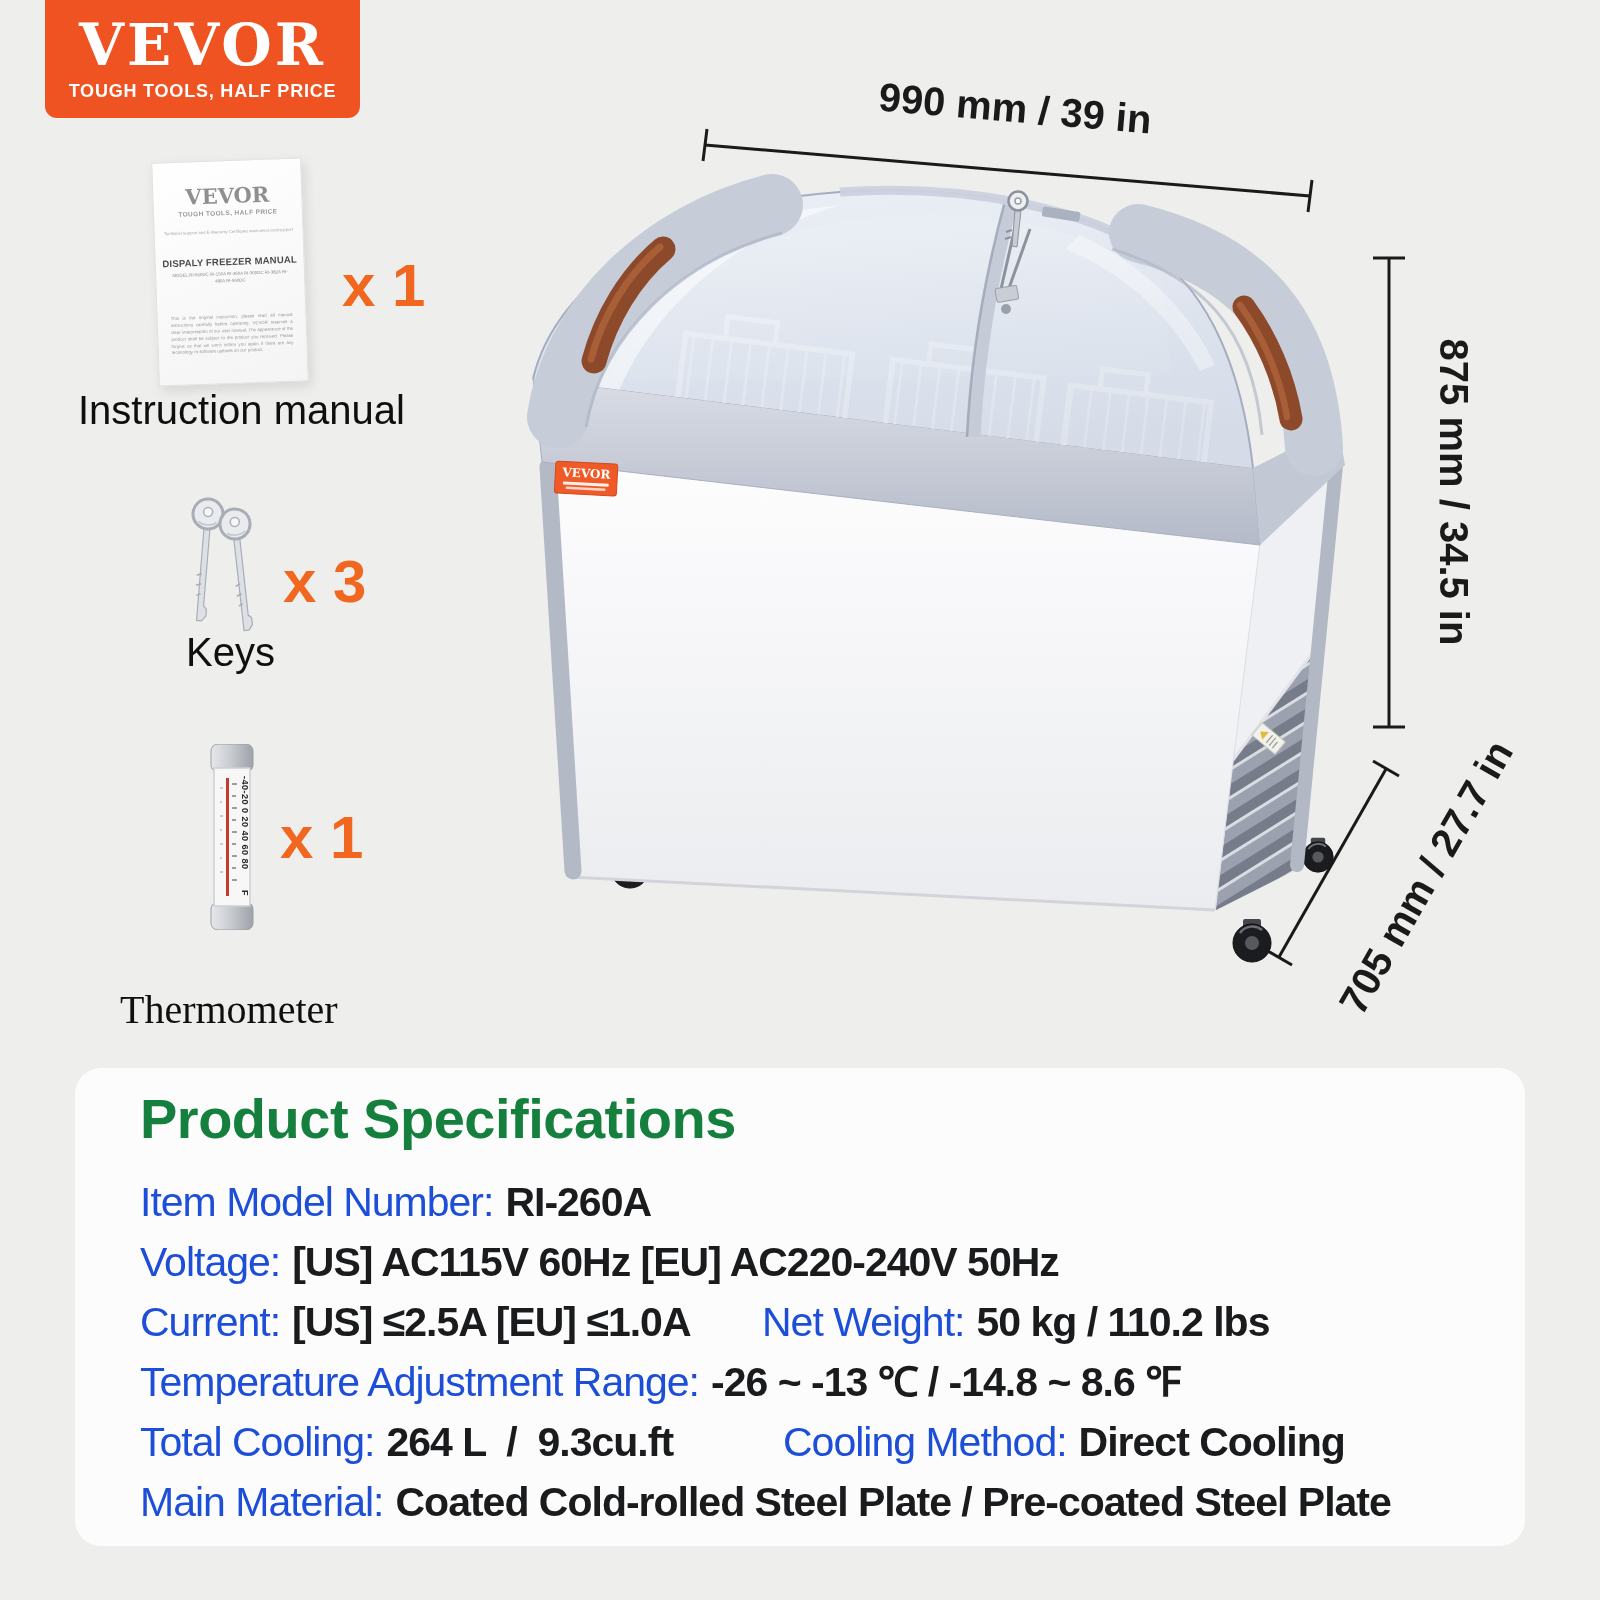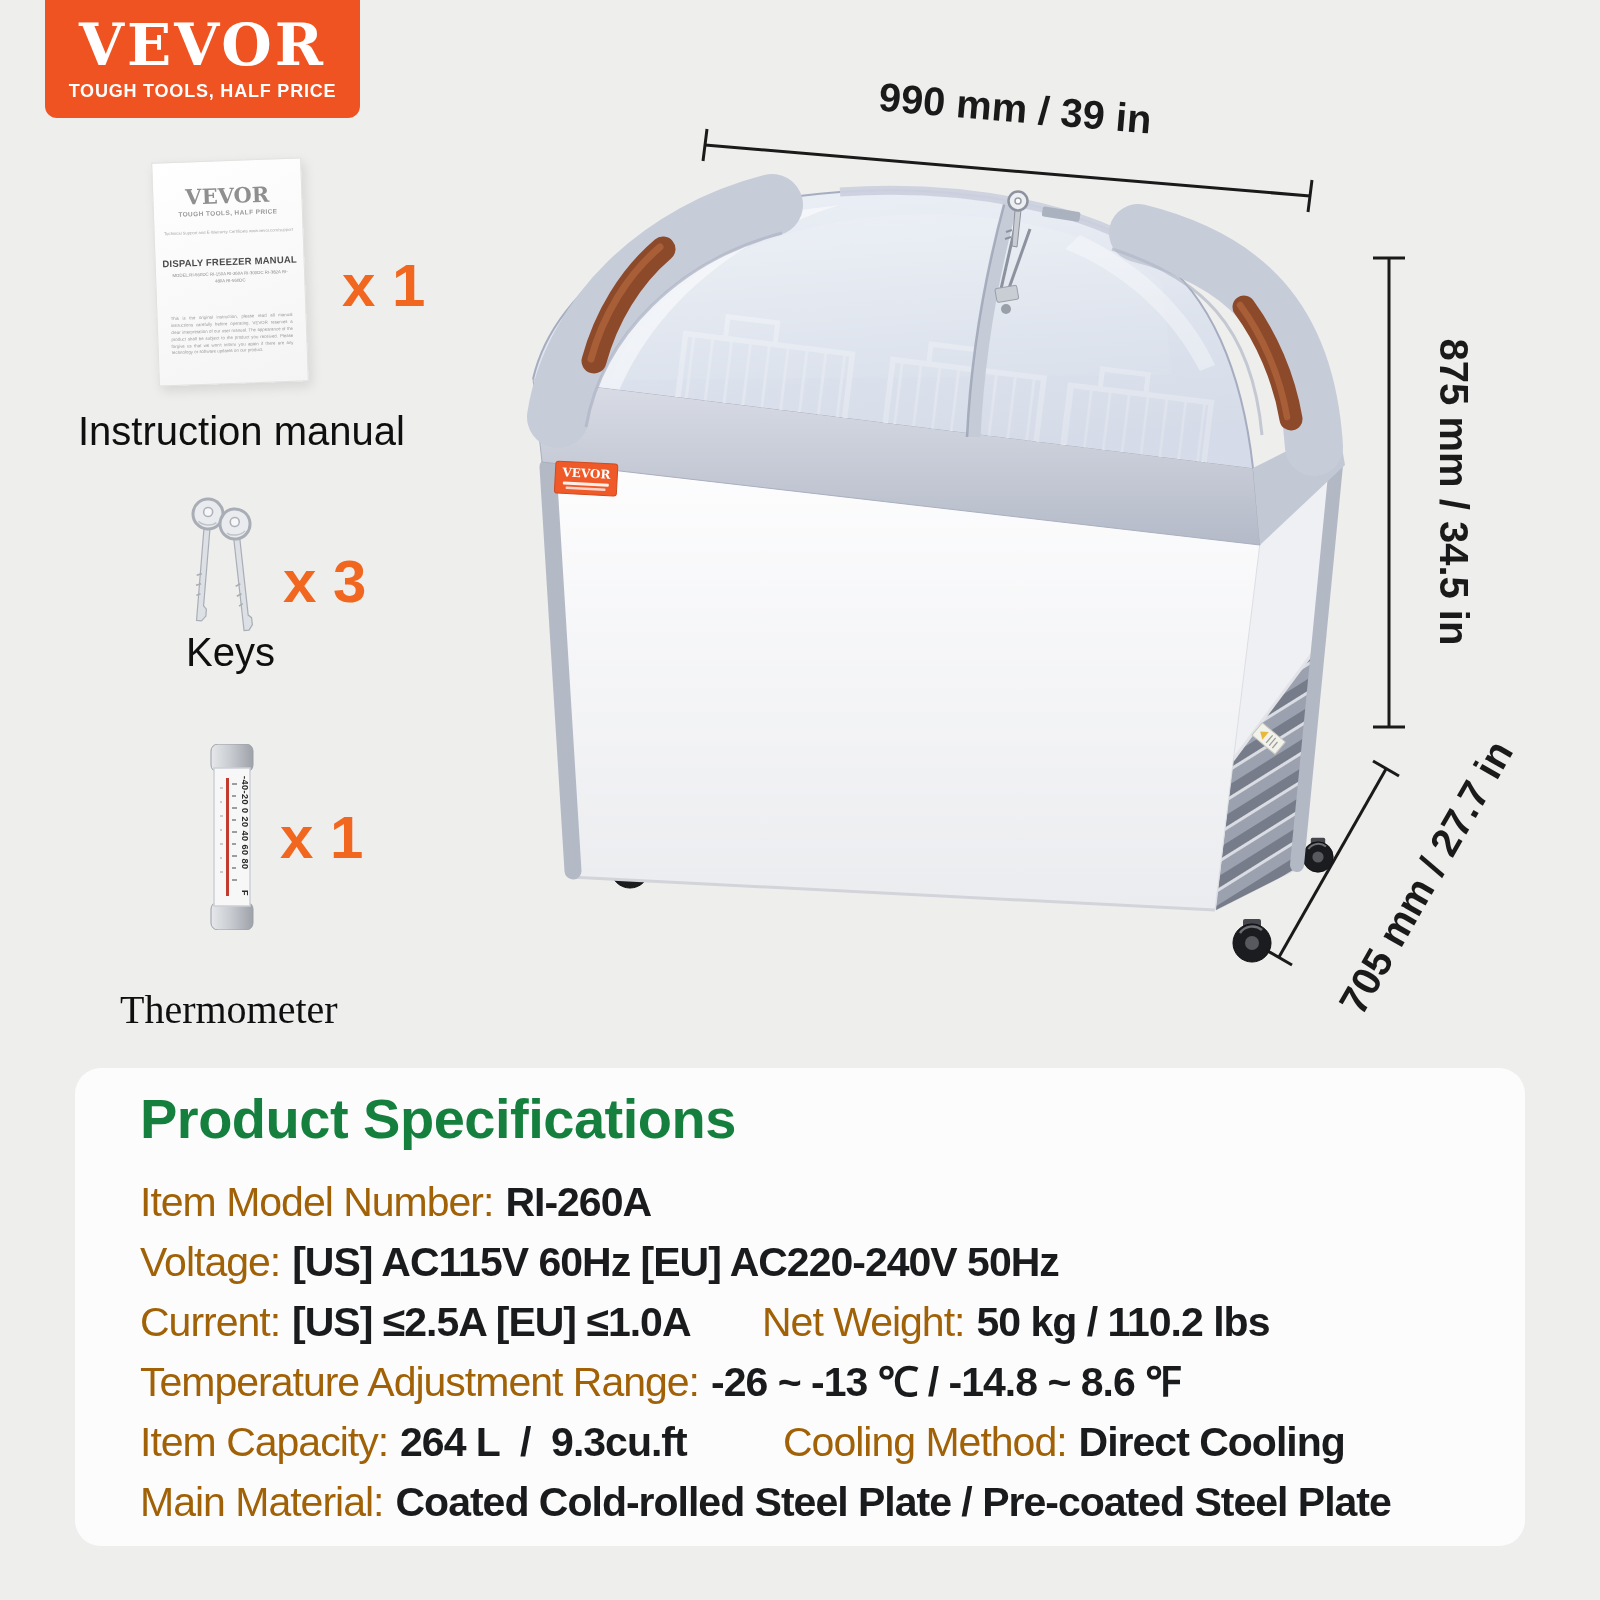--- a/index.html
+++ b/index.html
@@ -24,21 +24,21 @@
   .mp-body{font-size:4.4px;color:#9c9c9c;margin-top:30px;padding:0 13px;text-align:justify;line-height:1.55;}
 
   .qty{font-size:60px;font-weight:bold;color:#F2671F;line-height:1;}
   .item-label{font-size:40px;color:#0f0f10;line-height:1.1;white-space:nowrap;}
 
   
   .specs-panel{left:75px;top:1068px;width:1450px;height:478px;background:#fcfcfd;border-radius:26px;}
   .specs-heading{left:140px;top:1086px;font-size:56px;font-weight:bold;color:#15803d;letter-spacing:-.5px;}
   .spec-rows{left:140px;top:1172px;width:1370px;}
   .spec-row{position:relative;height:60px;line-height:60px;font-size:41px;letter-spacing:-1px;white-space:nowrap;}
-  .spec-label{color:#a16207;margin-top:48px;}
+  .spec-label{color:#1d4ed8;margin-top:48px;}
   .spec-value{color:#1a1b1d;font-weight:bold;margin-left:12px;white-space:pre-wrap;text-align:right;}
   .col2-r3{position:absolute;left:622px;top:0;}
   .col2-r5{position:absolute;left:643px;top:0;}
 
   svg{display:block;}
   .dim-text{font-family:"Liberation Sans",sans-serif;font-size:40px;font-weight:bold;fill:#1a1a1a;}
 </style>
 </head>
 <body>
 
@@ -49,21 +49,21 @@
 
 <div class="abs manual-page">
   <div class="mp-brand">VEVOR</div>
   <div class="mp-tag">TOUGH TOOLS, HALF PRICE</div>
   <div class="mp-support">Technical Support and E-Warranty Certificate www.vevor.com/support</div>
   <div class="mp-title">DISPALY FREEZER MANUAL</div>
   <div class="mp-models">MODEL:RI-560DC RI-150A RI-260A RI-300DC RI-382A RI-480A RI-560DC</div>
   <div class="mp-body">This is the original instruction, please read all manual instructions carefully before operating. VEVOR reserves a clear interpretation of our user manual. The appearance of the product shall be subject to the product you received. Please forgive us that we won't inform you again if there are any technology or software updates on our product.</div>
 </div>
 <div class="abs qty" style="left:342px;top:256px;">x 1</div>
-<div class="abs item-label" style="left:78px;top:409px;text-align:right;">Instruction manual</div>
+<div class="abs item-label" style="left:78px;top:388px;text-align:right;">Instruction manual</div>
 
 <svg class="abs" style="left:180px;top:492px;" width="100" height="150" viewBox="0 0 100 150">
   <defs>
     <g id="key">
       <path d="M -3,13 L 3,13 L 2,92 L 5,95 L 5,102 L 1,107 L -4,107 Z" fill="#dde0e5" stroke="#a9aeb6" stroke-width="1.2"></path>
       <path d="M -2,60 L -7,62 M -2,70 L -7,72 M -2,80 L -6,82" stroke="#a9aeb6" stroke-width="1.6" fill="none"></path>
       <circle cx="0" cy="0" r="15" fill="#e9ebee" stroke="#a9aeb6" stroke-width="3"></circle>
       <circle cx="0" cy="-2" r="4.5" fill="#f7f7f8" stroke="#aeb3bb" stroke-width="1.6"></circle>
       <path d="M -9,8 C -5,12 5,12 9,8" stroke="#bfc4cb" stroke-width="1.5" fill="none"></path>
     </g>
@@ -252,19 +252,19 @@
     <span class="spec-label">Voltage:</span><span class="spec-value">[US] AC115V 60Hz [EU] AC220-240V 50Hz</span>
   </div>
   <div class="spec-row">
     <span class="spec-label">Current:</span><span class="spec-value">[US] ≤2.5A [EU] ≤1.0A</span>
     <span class="col2-r3"><span class="spec-label">Net Weight:</span><span class="spec-value">50 kg / 110.2 lbs</span></span>
   </div>
   <div class="spec-row">
     <span class="spec-label">Temperature Adjustment Range:</span><span class="spec-value">-26 ~ -13 ℃ / -14.8 ~ 8.6 ℉</span>
   </div>
   <div class="spec-row">
-    <span class="spec-label">Item Capacity:</span><span class="spec-value">264 L  /  9.3cu.ft</span>
+    <span class="spec-label">Total Cooling:</span><span class="spec-value">264 L  /  9.3cu.ft</span>
     <span class="col2-r5"><span class="spec-label">Cooling Method:</span><span class="spec-value">Direct Cooling</span></span>
   </div>
   <div class="spec-row">
     <span class="spec-label">Main Material:</span><span class="spec-value">Coated Cold-rolled Steel Plate / Pre-coated Steel Plate</span>
   </div>
 </div>
 
 </body></html>

